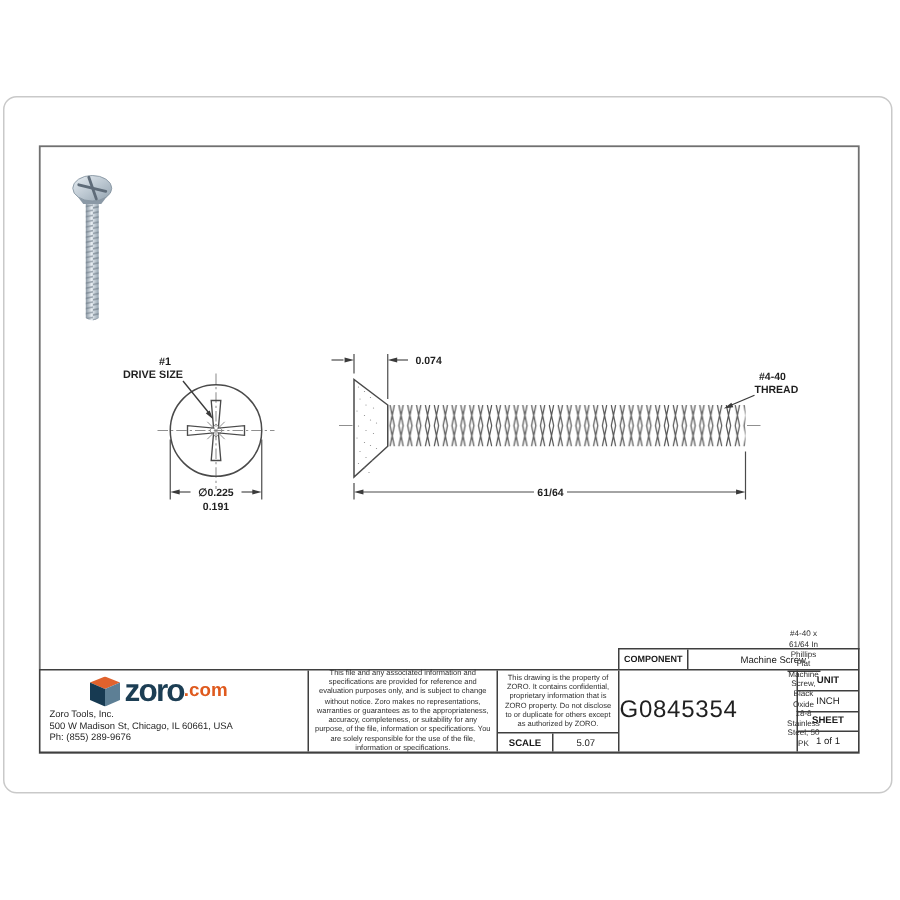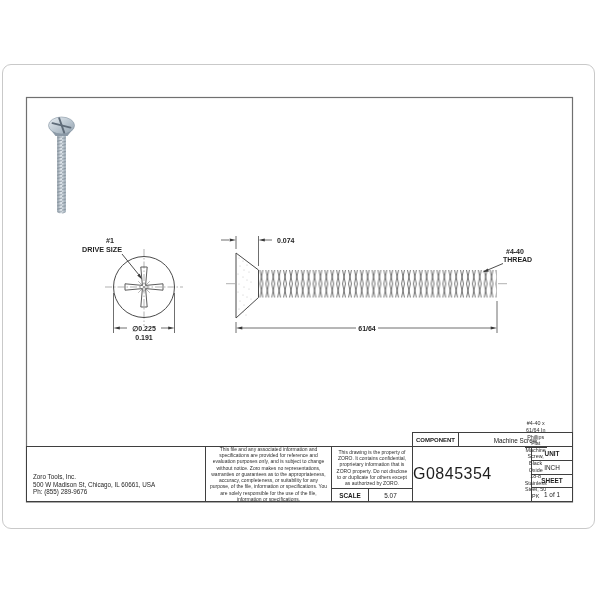--- a/index.html
+++ b/index.html
@@ -191,20 +191,29 @@
   </svg>
 
   <div class="component-row">
     <div class="comp-label">COMPONENT</div>
     <div class="comp-val">Machine Screw</div>
   </div>
 
   <div class="main-block">
 
     <div class="cell cell-logo">
+      <div class="logo-row">
+        <svg width="20" height="20" viewBox="0 0 20 20" style="margin-right:3px">
+          <polygon points="10,0 20,4 10,8.4 0,4" fill="#e0622d"></polygon>
+          <polygon points="0,4 10,8.4 10,20 0,15.6" fill="#173a52"></polygon>
+          <polygon points="20,4 10,8.4 10,20 20,15.6" fill="#5d7f95"></polygon>
+        </svg>
+        <span class="logo-zoro">zoro</span>
+        <span class="logo-com">.com</span>
+      </div>
       <div class="addr">
         <div>Zoro Tools, Inc.</div>
         <div>500 W Madison St, Chicago, IL 60661, USA</div>
         <div>Ph: (855) 289-9676</div>
       </div>
     </div>
 
     <div class="cell cell-legal1">
       <div class="legal-text">This file and any associated information and specifications are provided for reference and evaluation purposes only, and is subject to change without notice. Zoro makes no representations, warranties or guarantees as to the appropriateness, accuracy, completeness, or suitability for any purpose, of the file, information or specifications. You are solely responsible for the use of the file, information or specifications.</div>
     </div>

